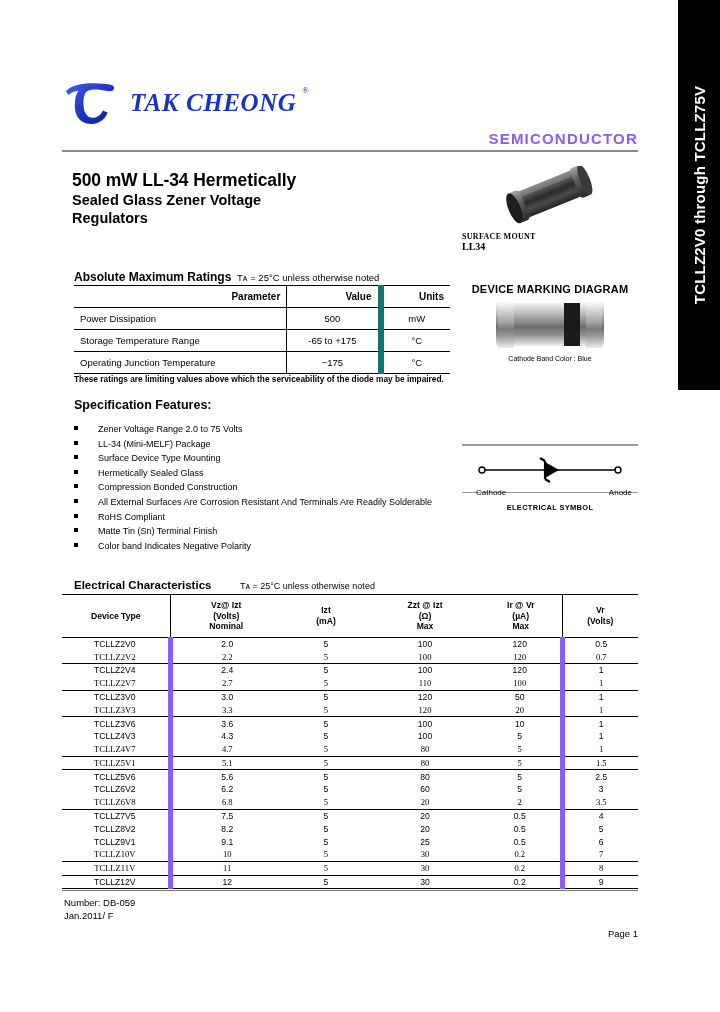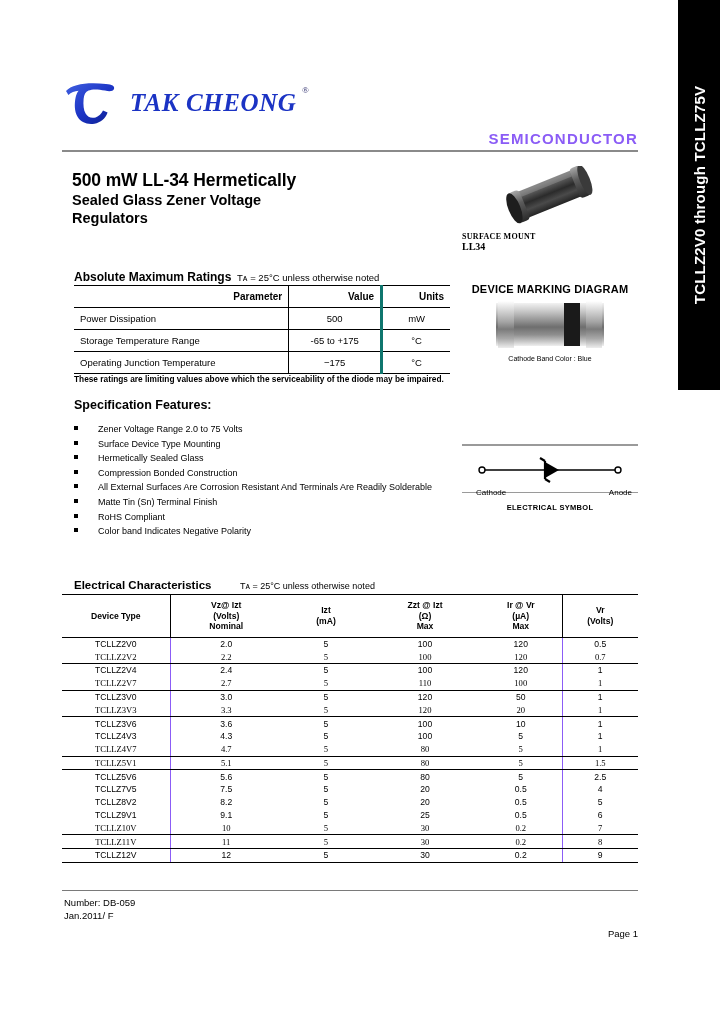--- a/index.html
+++ b/index.html
@@ -162,21 +162,21 @@
     border-top: 1.6px solid #000;
   }
   #amr-table tr.body-row td {
     border-bottom: 1px solid #000;
   }
   #amr-table tr.body-row.last td {
     border-bottom: 1.6px solid #000;
   }
   #amr-table td.c-param { text-align: left; width: 228px; }
   #amr-table td.c-val   { text-align: center; width: 88px; border-left: 1px solid #000; }
-  #amr-table td.c-unit  { text-align: center; width: 60px; border-left: 3px solid #0f766e; margin-left: 42px; }
+  #amr-table td.c-unit  { text-align: center; width: 60px; border-left: 6px solid #0f766e; margin-left: 42px; }
   #amr-note {
     position: absolute;
     left: 74px;
     top: 374px;
     font-size: 8.3px;
     font-weight: bold;
   }
 
   
   #spec-heading {
@@ -351,21 +351,21 @@
     text-align: center;
     vertical-align: middle;
     line-height: 10.5px;
   }
   #ec-table tr.hdr > th.vdiv-l { border-left: 1px solid #000; }
   #ec-table td {
     text-align: center;
     padding: 1.4px 2px;
     border: none;
   }
-  #ec-table td.vdiv-l { border-left: 1px solid #8b5cf6; margin-left: 41px; }
+  #ec-table td.vdiv-l { border-left: 5px solid #8b5cf6; margin-left: 41px; }
   #ec-table tr.grp-end td { border-bottom: 1.1px solid #000; font-family: Liberation Serif, serif; }
   #ec-table tr.tbl-end td { border-bottom: 1.7px solid #000; }
   #ec-table col.c0 { width: 108px; }
   #ec-table col.c1 { width: 112px; }
   #ec-table col.c2 { width: 88px; }
   #ec-table col.c3 { width: 110px; }
   #ec-table col.c4 { width: 82px; }
   #ec-table col.c5 { width: 76px; }
 
   
@@ -502,26 +502,27 @@
         <td class="c-val">−175</td>
         <td class="c-unit">°C</td>
       </tr>
     </tbody>
   </table>
   <div id="amr-note">These ratings are limiting values above which the serviceability of the diode may be impaired.</div>
 
   <div id="spec-heading">Specification Features:</div>
   <ul id="spec-list">
     <li><span class="bullet"></span><span>Zener Voltage Range 2.0 to 75 Volts</span></li>
+    <li><span class="bullet"></span><span>LL-34 (Mini-MELF) Package</span></li>
     <li><span class="bullet"></span><span>Surface Device Type Mounting</span></li>
     <li><span class="bullet"></span><span>Hermetically Sealed Glass</span></li>
     <li><span class="bullet"></span><span>Compression Bonded Construction</span></li>
     <li><span class="bullet"></span><span>All External Surfaces Are Corrosion Resistant And Terminals Are Readily Solderable</span></li>
+    <li><span class="bullet"></span><span>RoHS Compliant</span></li>
     <li><span class="bullet"></span><span>Matte Tin (Sn) Terminal Finish</span></li>
-    <li><span class="bullet"></span><span>RoHS Compliant</span></li>
     <li><span class="bullet"></span><span>Color band Indicates Negative Polarity</span></li>
   </ul>
 
   <div id="fig-symbol">
     <div class="rule"></div>
     <div id="sym-canvas">
       <svg width="176" height="46" viewBox="0 0 176 46">
         <line x1="20" y1="24" x2="156" y2="24" stroke="#000" stroke-width="1.6"></line>
         <circle cx="20" cy="24" r="3" fill="#fff" stroke="#000" stroke-width="1.4"></circle>
         <circle cx="156" cy="24" r="3" fill="#fff" stroke="#000" stroke-width="1.4"></circle>
@@ -664,20 +665,36 @@
         </tr>
         <tr>
           <td>TCLLZ5V6</td>
           <td class="vdiv-l">5.6</td>
           <td>5</td>
           <td>80</td>
           <td>5</td>
           <td class="vdiv-l">2.5</td>
         </tr>
         <tr>
+          <td>TCLLZ6V2</td>
+          <td class="vdiv-l">6.2</td>
+          <td>5</td>
+          <td>60</td>
+          <td>5</td>
+          <td class="vdiv-l">3</td>
+        </tr>
+        <tr class="grp-end">
+          <td>TCLLZ6V8</td>
+          <td class="vdiv-l">6.8</td>
+          <td>5</td>
+          <td>20</td>
+          <td>2</td>
+          <td class="vdiv-l">3.5</td>
+        </tr>
+        <tr>
           <td>TCLLZ7V5</td>
           <td class="vdiv-l">7.5</td>
           <td>5</td>
           <td>20</td>
           <td>0.5</td>
           <td class="vdiv-l">4</td>
         </tr>
         <tr>
           <td>TCLLZ8V2</td>
           <td class="vdiv-l">8.2</td>

